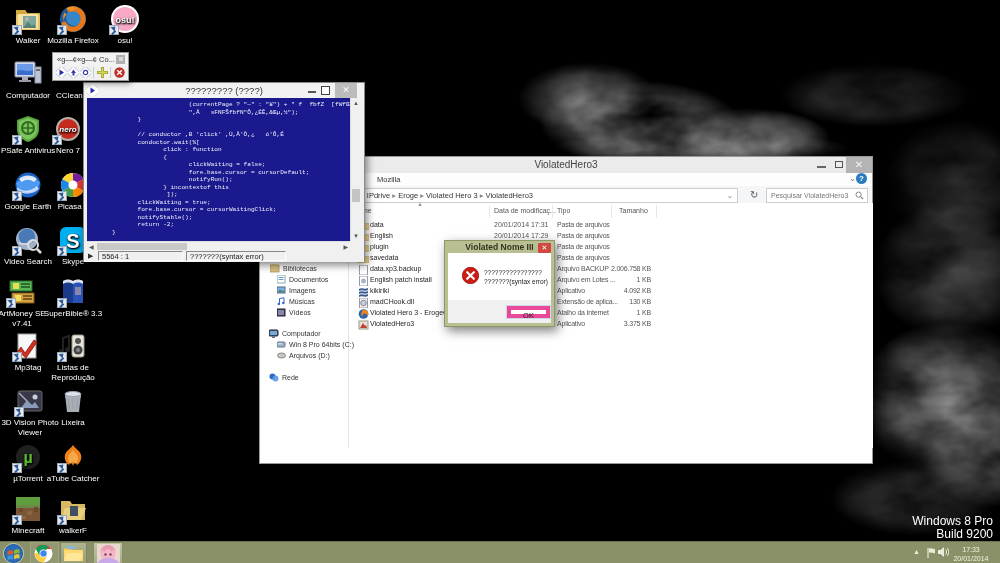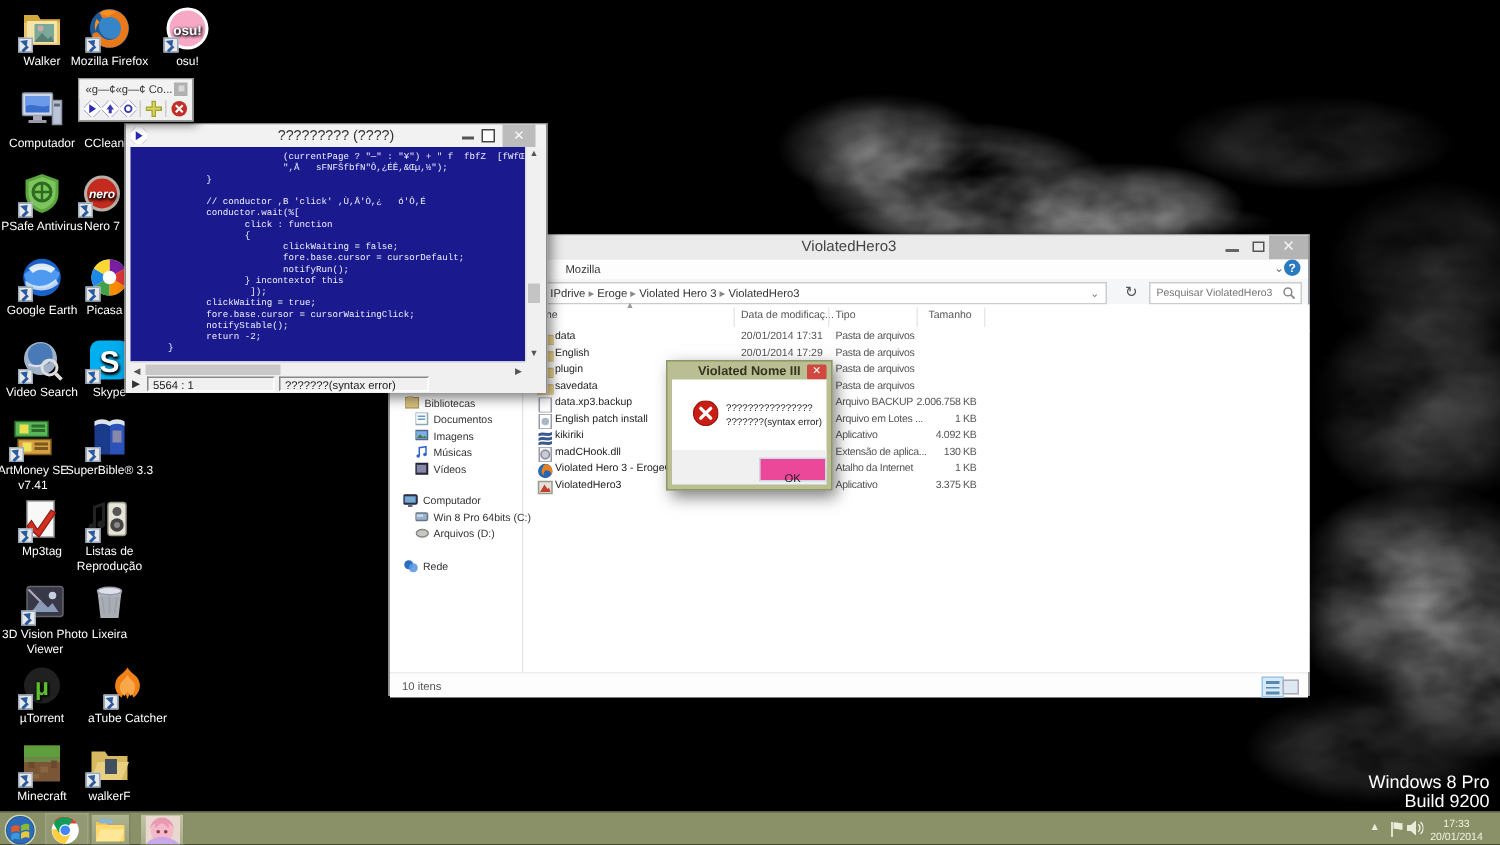--- a/index.html
+++ b/index.html
@@ -220,21 +220,21 @@
  Lixeira
 </div>
 
 <div class="dico" style="left:-4px;top:442px;">
  <div class="ic"><svg width="30" height="30" viewBox="0 0 30 30">
           <circle cx="15" cy="15" r="12" fill="#202020"></circle>
           <text x="15" y="21" font-size="16" fill="#5bbf2d" text-anchor="middle" font-family="Liberation Sans" font-weight="bold">µ</text>
         </svg><span class="sc"></span></div>
  µTorrent
 </div>
-<div class="dico" style="left:41px;top:442px;margin-left:12px;">
+<div class="dico" style="left:41px;top:442px;">
  <div class="ic"><svg width="30" height="30" viewBox="0 0 30 30">
           <path d="M15 3c-2 4-7 5-8 10-1 4 1 8 4 10l2-4 2 5 2-5 2 4c3-2 5-6 4-10-1-5-6-6-8-10z" fill="#f08018"></path>
           <path d="M15 8c-1.5 3-4.5 4-5 7-.5 3 1 5.5 3 7l2-3 2 3c2-1.5 3.5-4 3-7-.5-3-3.5-4-5-7z" fill="#f8a848"></path>
         </svg><span class="sc"></span></div>
  aTube Catcher
 </div>
 
 <div class="dico" style="left:-4px;top:494px;">
  <div class="ic"><svg width="30" height="30" viewBox="0 0 30 30">
           <rect x="3" y="3" width="24" height="24" fill="#7a5636"></rect>
@@ -430,29 +430,20 @@
               <rect x="1" y="1" width="9" height="8" fill="#e8e0d8" stroke="#998"></rect>
               <path d="M2 8l3-5 2 3 1-1 1 3z" fill="#c04030"></path>
             </svg></span>
           <span class="fn">ViolatedHero3</span>
           <span class="fd">20/01/2014 16:26</span>
           <span class="ft">Aplicativo</span>
           <span class="fs">3.375 KB</span>
         </div>
   </div>
 
-  <div class="abs" style="left:0;top:291px;width:100%;height:16px;background:#fdfdfd;border-top:1px solid #eee;">
-    <span class="abs" style="left:8px;top:4px;font-size:7.5px;color:#555;">10 itens</span>
-    <div class="abs" style="right:16px;top:2px;width:13px;height:12px;background:#d6e9f7;border:1px solid #9fc8e8;">
-          <div style="margin:2px;height:1.5px;background:#5a87b0;"></div>
-          <div style="margin:2px;height:1.5px;background:#5a87b0;"></div>
-          <div style="margin:2px;height:1.5px;background:#5a87b0;"></div>
-        </div>
-    <div class="abs" style="right:6px;top:4px;width:9px;height:8px;background:#dde8f0;border:1px solid #aab;"></div>
-  </div>
 </div>
 
 <div class="abs" style="left:83px;top:82px;width:282px;height:180px;background:#f0f0f0;border:1px solid #8a8a8a;box-shadow:2px 3px 8px rgba(0,0,0,.5);box-sizing:border-box;z-index:5;">
 
   <div class="abs" style="left:0;top:0;width:100%;height:15px;background:#f2f2f2;">
     <svg class="abs" style="left:3px;top:2px;" width="11" height="11" viewBox="0 0 11 11">
           <rect x="0" y="0" width="11" height="11" fill="#fff" stroke="#bbb" stroke-width=".5" transform="rotate(45 5.5 5.5)"></rect>
           <path d="M3.5 2.5v6l4.5-3z" fill="#2a2ab0"></path>
         </svg>
     <div style="text-align:center;font-size:9.5px;color:#333;line-height:15px;">????????? (????)</div>
@@ -539,21 +530,21 @@
   <div class="abs" style="right:3px;top:2px;width:13px;height:10px;background:#d04840;border-radius:1px;color:#fff;font-size:7px;text-align:center;line-height:10px;">✕</div>
   <div class="abs" style="left:3px;top:12px;width:103px;height:59px;background:#fff;">
     <svg class="abs" style="left:14px;top:14px;" width="17" height="17" viewBox="0 0 17 17">
           <circle cx="8.5" cy="8.5" r="8.2" fill="#c81e14"></circle>
           <circle cx="8.5" cy="8.5" r="8.2" fill="none" stroke="#9a1410" stroke-width=".8"></circle>
           <path d="M5.2 5.2l6.6 6.6M11.8 5.2l-6.6 6.6" stroke="#fff" stroke-width="2.2" stroke-linecap="round"></path>
         </svg>
     <div class="abs" style="left:36px;top:15px;font-size:6.5px;color:#222;line-height:9px;white-space:nowrap;">????????????????<br>???????(syntax error)</div>
   </div>
   <div class="abs" style="left:3px;top:59px;width:103px;height:23px;background:#f0f0f0;">
-    <div class="abs" style="left:59px;top:6px;width:43px;height:12px;background:#fdfdfd;border:7px solid #ec4899;box-shadow:0 0 0 1px #c8d8e8;font-size:7.5px;color:#222;text-align:center;line-height:12px;box-sizing:border-box;">OK</div>
+    <div class="abs" style="left:59px;top:6px;width:43px;height:12px;background:#fdfdfd;border:4px solid #ec4899;box-shadow:0 0 0 1px #c8d8e8;font-size:7.5px;color:#222;text-align:center;line-height:12px;box-sizing:border-box;">OK</div>
   </div>
 </div>
 </div>
 
 <div class="abs" style="right:7px;top:515px;text-align:right;color:#fff;font-size:12px;line-height:13px;">Windows 8 Pro<br>Build 9200</div>
 
 <div id="taskbar" class="abs" style="left:0;top:541px;width:1000px;height:22px;background:#8a9168;border-top:1px solid #6f7553;">
 
   <svg class="abs" style="left:3px;top:1px;" width="21" height="21" viewBox="0 0 21 21">
       <circle cx="10.5" cy="10.5" r="10" fill="#1d4f8a" stroke="#cdd5bb" stroke-width="1"></circle>

